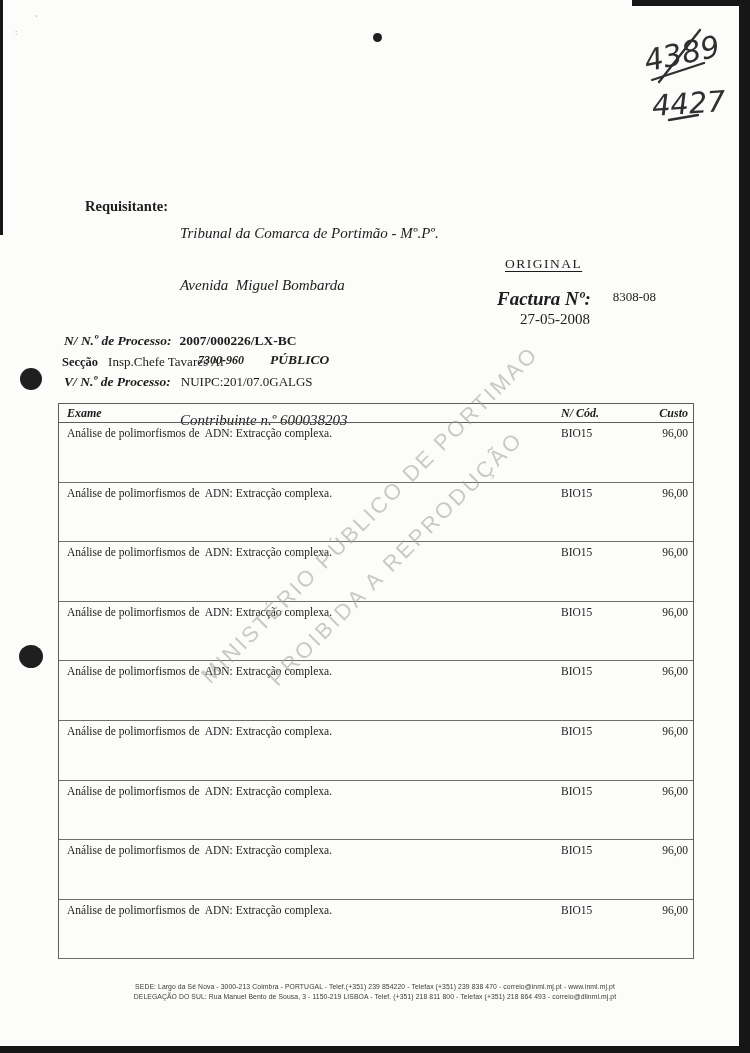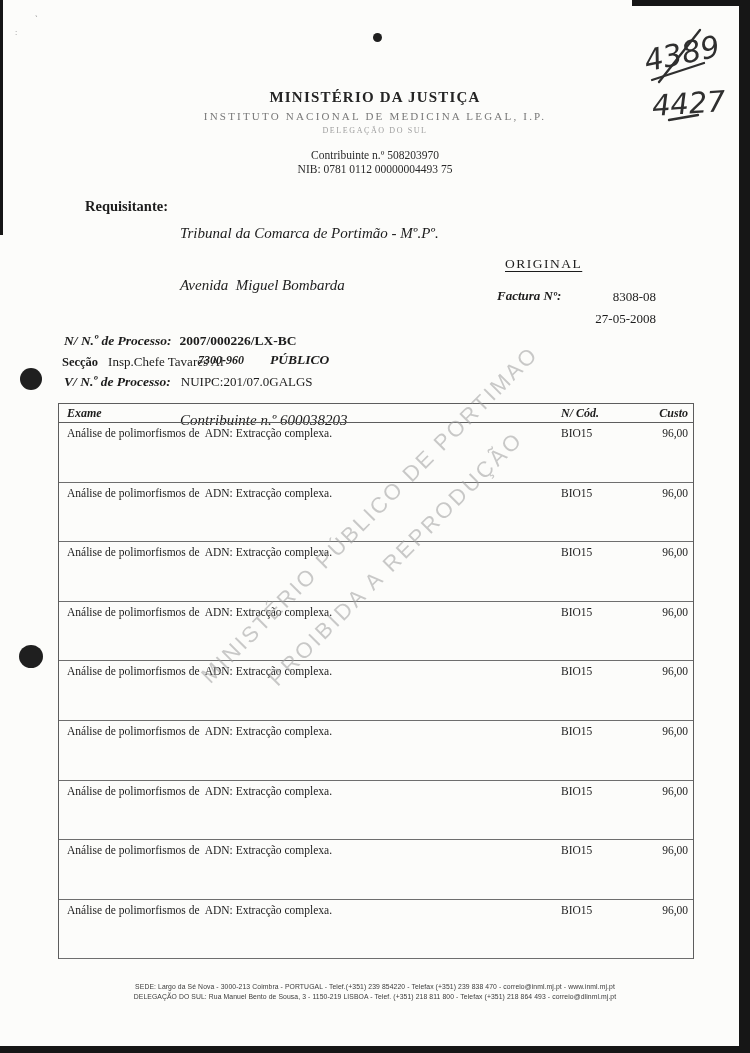--- a/index.html
+++ b/index.html
@@ -18,23 +18,23 @@
   
   .req-label{left:85px;top:198px;font-size:14.5px;font-weight:bold;}
   .req-block{left:180px;top:196px;font-style:italic;font-size:15px;line-height:1.0;white-space:pre;}
   .req-name{margin-bottom:7px;text-align:right;}
   .req-addr{margin-bottom:18px;}
   .req-postal{font-size:12px;font-weight:bold;margin-bottom:4px;}
   .req-postal .city{font-size:13.5px;margin-left:26px;}
   .req-contrib{font-size:15px;}
   
   .original{left:505px;top:256px;font-size:13.5px;letter-spacing:1.5px;text-decoration:underline;text-underline-offset:3px;}
-  .fact-label{left:497px;top:288px;font-size:13px;font-weight:bold;font-style:italic;}
+  .fact-label{left:497px;top:288px;font-size:19px;font-weight:bold;font-style:italic;}
   .fact-no{left:520px;top:289px;width:136px;text-align:right;font-size:13px;}
-  .fact-date{left:520px;top:311px;width:136px;text-align:right;font-size:13px;}
+  .fact-date{left:520px;top:311px;width:136px;text-align:left;font-size:15px;}
   
   .proc1{left:64px;top:333px;font-size:13.5px;}
   .proc2{left:62px;top:354px;font-size:12.5px;}
   .proc3{left:64px;top:374px;font-size:13.5px;}
   .lbl-bi{font-weight:bold;font-style:italic;}
   .lbl-b{font-weight:bold;}
   .val-b{font-weight:bold;margin-left:8px;}
   .val-r{margin-left:10px;font-size:13px;}
   
   .table{left:58px;top:403px;width:634px;border-left:1px solid #5d5d5d;border-right:1px solid #5d5d5d;}
@@ -56,29 +56,20 @@
   
   .edge{background:#161616;}
   .dot{background:#1f1f1f;border-radius:50%;}
   .speck{color:#8a8a8a;font-size:8px;}
 </style>
 </head>
 <body>
 
 <div class="page">
 
-  <div class="abs hdr">
-    <div class="ministry">MINISTÉRIO DA JUSTIÇA</div>
-    <div class="institute">INSTITUTO NACIONAL DE MEDICINA LEGAL, I.P.</div>
-    <div class="delegation">DELEGAÇÃO DO SUL</div>
-    <div class="fiscal">
-      <div>Contribuinte n.º 508203970</div>
-      <div>NIB: 0781 0112 00000004493 75</div>
-    </div>
-  </div>
 
   <div class="abs req-label">Requisitante:</div>
   <div class="abs req-block">
     <div class="req-name">Tribunal da Comarca de Portimão - Mº.Pº.</div>
     <div class="req-addr">Avenida  Miguel Bombarda</div>
     <div class="req-postal">
       <span>7300-960</span><span class="city">PÚBLICO</span>
     </div>
     <div class="req-contrib">Contribuinte n.º 600038203</div>
   </div>

